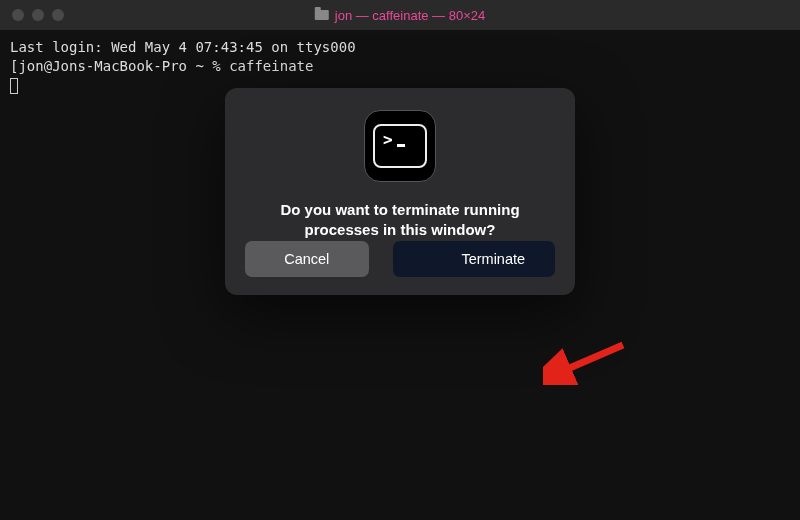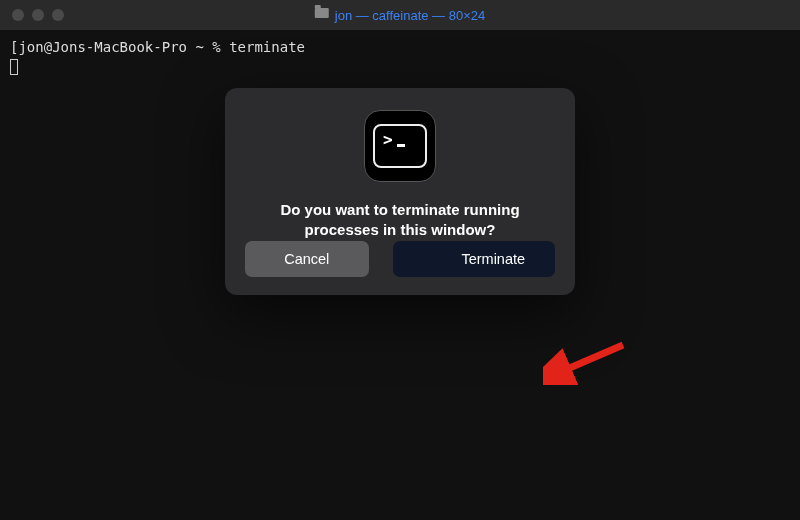--- a/index.html
+++ b/index.html
@@ -26,23 +26,24 @@
     .tl {
       width: 12px;
       height: 12px;
       border-radius: 50%;
       background: #4a4a4a;
     }
     .window-title {
       position: absolute;
       left: 50%;
       transform: translateX(-50%);
-      color: #3b82f6;
+      color: #ec4899;
       font-size: 13px;
       display: flex;
+      align-items: center;
       gap: 6px;
     }
     .folder-icon {
       display: inline-block;
       width: 14px;
       height: 10px;
       background: #888;
       border-radius: 1px;
       position: relative;
     }
@@ -165,21 +166,22 @@
     <div class="tl"></div>
     <div class="tl"></div>
   </div>
   <div class="window-title">
     <span class="folder-icon"></span>
     <span>jon — caffeinate — 80×24</span>
   </div>
 </div>
 
 <div class="terminal-body">
-  <div>[jon@Jons-MacBook-Pro ~ % terminate</div>
+  <div>Last login: Wed May  4 07:43:45 on ttys000</div>
+  <div>[jon@Jons-MacBook-Pro ~ % caffeinate</div>
   <span class="term-cursor"></span>
 </div>
 
 <div class="dialog">
   <div class="app-tile">
     <div class="app-inner">
       <span class="prompt-sym">&gt;</span>
       <span class="blink-cursor"></span>
     </div>
   </div>

